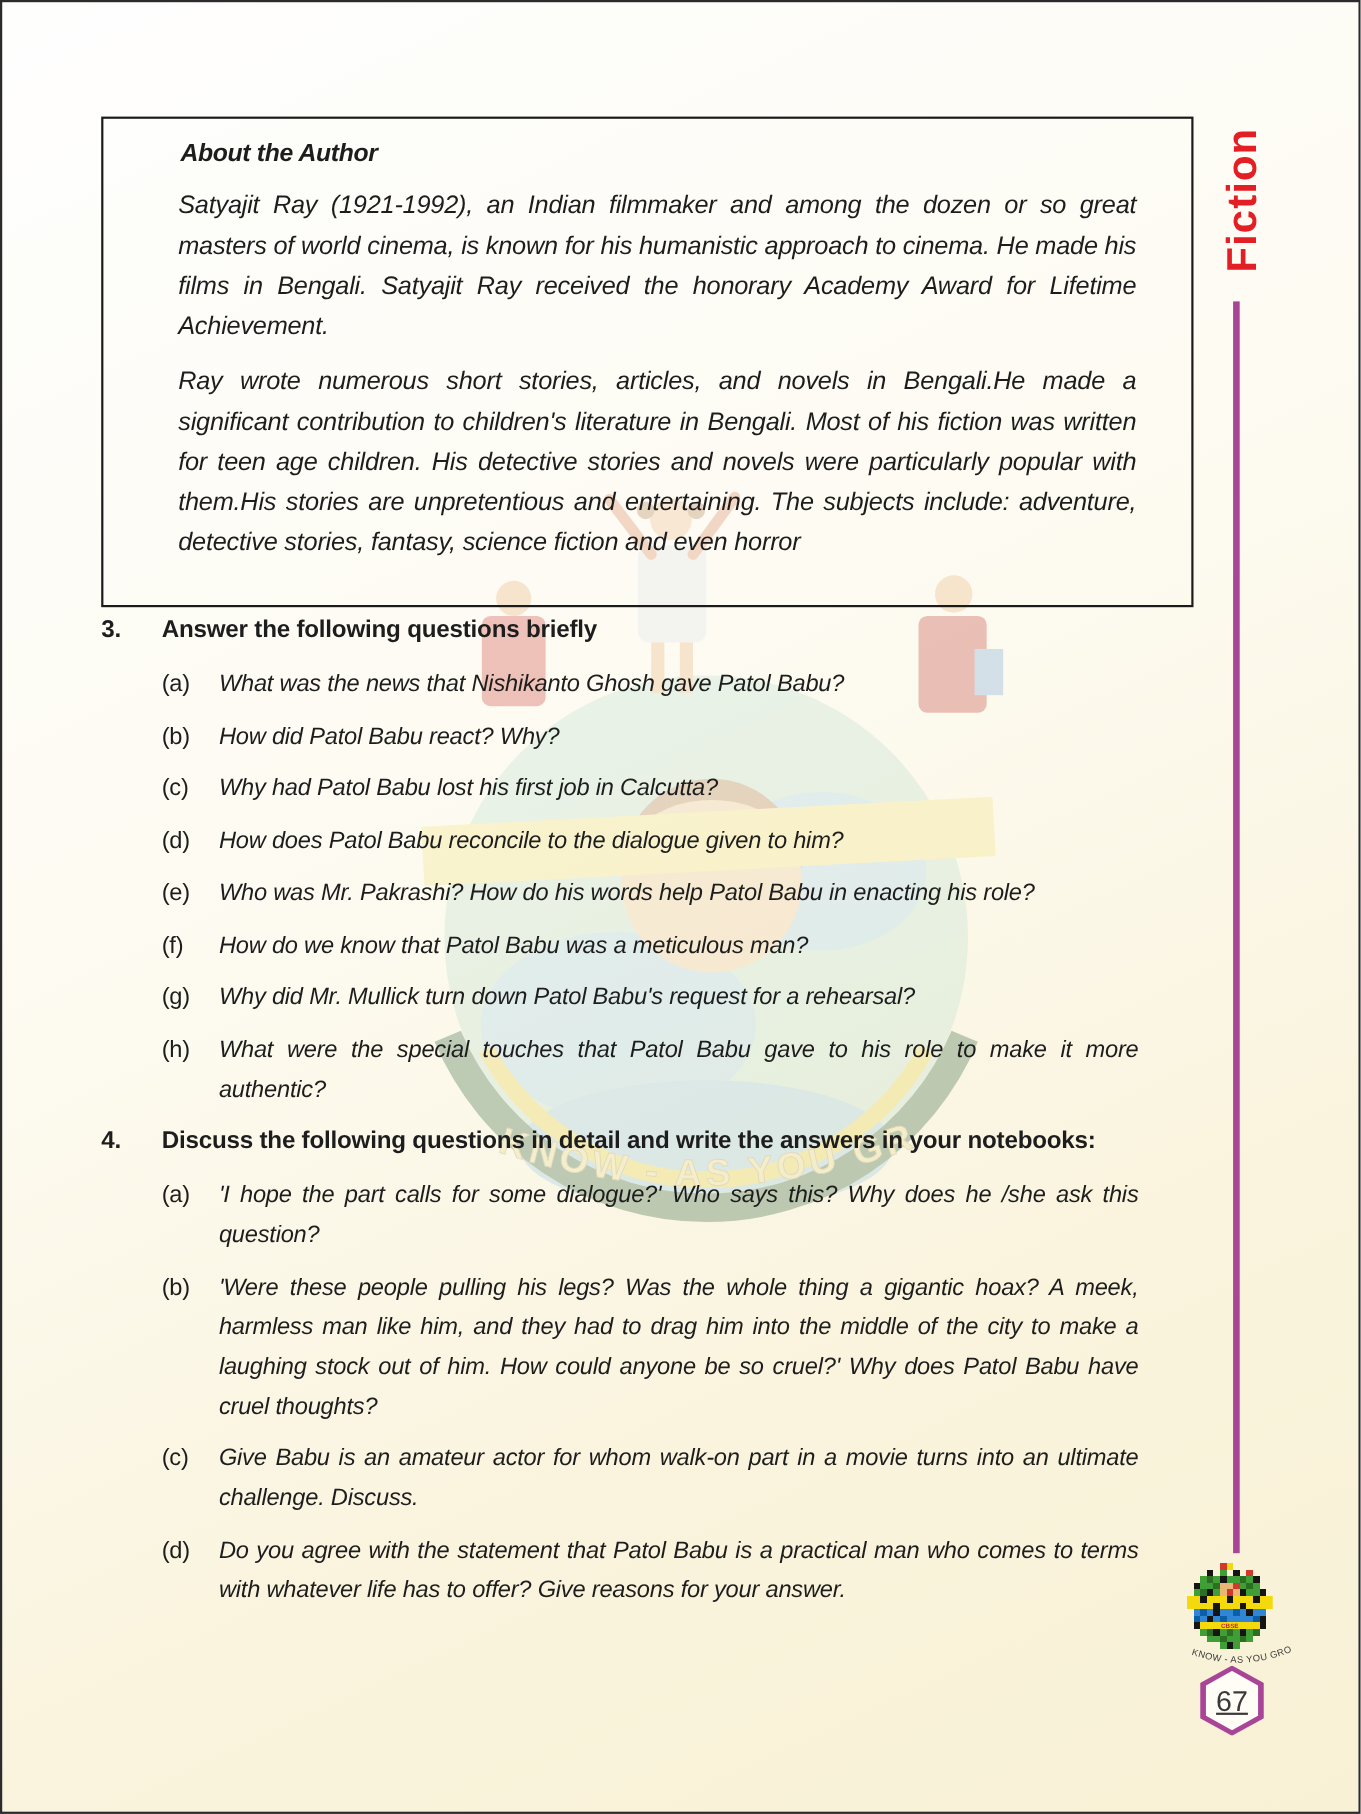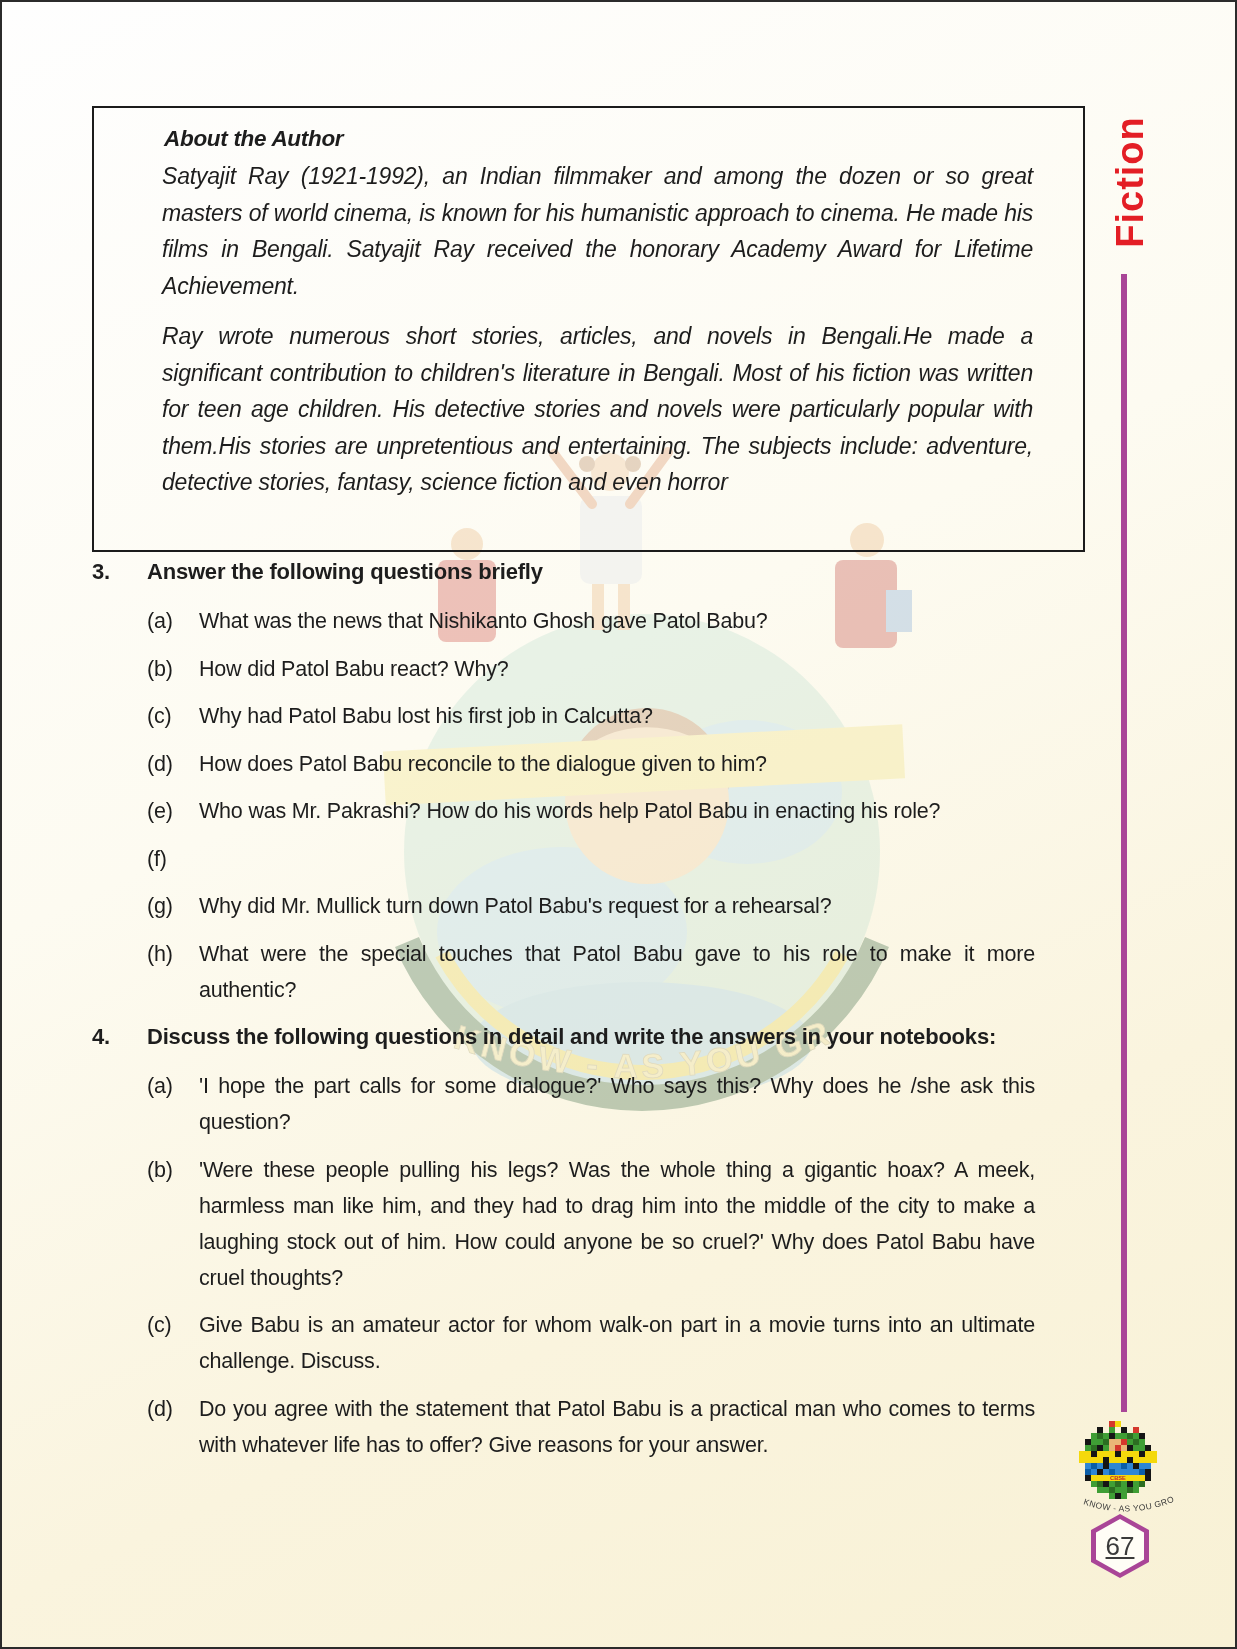--- a/index.html
+++ b/index.html
@@ -16,41 +16,41 @@
   
   .wm{position:absolute;left:0;top:0;width:1237px;height:1649px;pointer-events:none;}
   
   .author-box{
     position:absolute;left:90px;top:104px;width:993px;height:446px;
     box-sizing:border-box;border:2.5px solid #1b1b1b;
     padding:16px 50px 0 68px;
     font-style:italic;
     background:transparent;
   }
-  .ab-title{font-weight:bold;font-size:22.5px;line-height:30px;margin:0 0 4px 2px;letter-spacing:-0.3px;}
+  .ab-title{font-weight:bold;font-size:22.5px;line-height:30px;margin:0 0 14px 2px;letter-spacing:-0.3px;}
   .ab-para{font-size:23px;line-height:36.5px;text-align:justify;margin:0 0 14px 0;letter-spacing:-0.2px;}
   
   .fiction{
     position:absolute;left:1128px;top:180px;
     transform:translate(-50%,-50%) rotate(-90deg);
     font-size:38px;font-weight:bold;letter-spacing:1px;
     color:#e31e25;white-space:nowrap;
   }
   .vrule{position:absolute;left:1119px;top:272px;width:6px;height:1138px;background:#a94597;}
   
   .questions{
     position:absolute;left:90px;top:552px;width:943px;
     font-size:21.5px;letter-spacing:-0.2px;
   }
   .qhead{display:flex;font-weight:bold;font-size:22px;line-height:36px;margin-bottom:13px;}
   .qhead .num{width:55px;flex-shrink:0;}
   .qhead .ttl{flex:1;text-align:justify;}
   .item{display:flex;line-height:36px;margin-bottom:11.5px;}
   .item .ltr{margin-left:55px;width:52px;flex-shrink:0;}
-  .item .txt{flex:1;text-align:justify;}
+  .item .txt{flex:1;text-align:justify;font-style:italic;}
   
   .mini-logo{position:absolute;left:1077px;top:1419px;width:78px;height:78px;}
   .logo-caption{position:absolute;left:1078px;top:1492px;width:96px;height:28px;}
   .hexagon{
     position:absolute;left:1089px;top:1512px;width:58px;height:64px;
     background:#a94597;
     clip-path:polygon(50% 0%,100% 25%,100% 75%,50% 100%,0% 75%,0% 25%);
   }
   .hex-inner{
     position:absolute;inset:5px;background:#fffdf6;
@@ -126,20 +126,21 @@
     <div class="item">
       <span class="ltr">(d)</span>
       <span class="txt">How does Patol Babu reconcile to the dialogue given to him?</span>
     </div>
     <div class="item">
       <span class="ltr">(e)</span>
       <span class="txt">Who was Mr. Pakrashi? How do his words help Patol Babu in enacting his role?</span>
     </div>
     <div class="item">
       <span class="ltr">(f)</span>
+      <span class="txt">How do we know that Patol Babu was a meticulous man?</span>
     </div>
     <div class="item">
       <span class="ltr">(g)</span>
       <span class="txt">Why did Mr. Mullick turn down Patol Babu's request for a rehearsal?</span>
     </div>
     <div class="item">
       <span class="ltr">(h)</span>
       <span class="txt">What were the special touches that Patol Babu gave to his role to make it more authentic?</span>
     </div>
 

